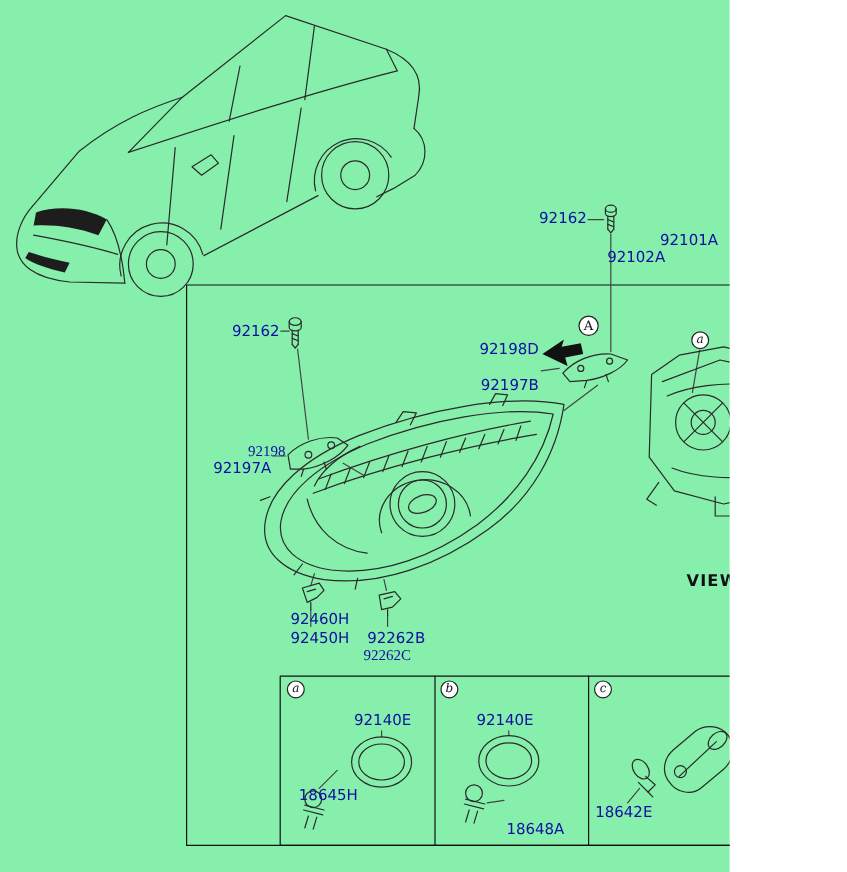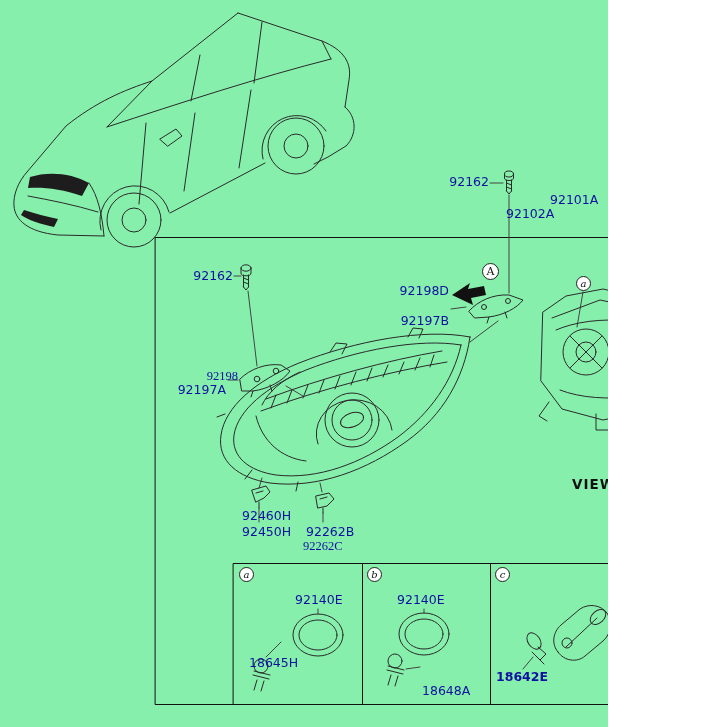--- a/index.html
+++ b/index.html
@@ -226,15 +226,15 @@
   <div class="co" style="left:618px;top:435px;">c</div>
 
   <div class="co" style="left:239px;top:567px;">a</div>
   <div class="co" style="left:367px;top:567px;">b</div>
   <div class="co" style="left:495px;top:567px;">c</div>
 
   <div class="lbl" style="left:295px;top:593px;">92140E</div>
   <div class="lbl" style="left:249px;top:656px;">18645H</div>
   <div class="lbl" style="left:397px;top:593px;">92140E</div>
   <div class="lbl" style="left:422px;top:684px;">18648A</div>
-  <div class="lbl" style="left:496px;top:670px;font-weight:bold;">18642E</div>
+  <div class="lbl" style="left:496px;top:670px;">18642E</div>
 
 </div>
 
 </body></html>

